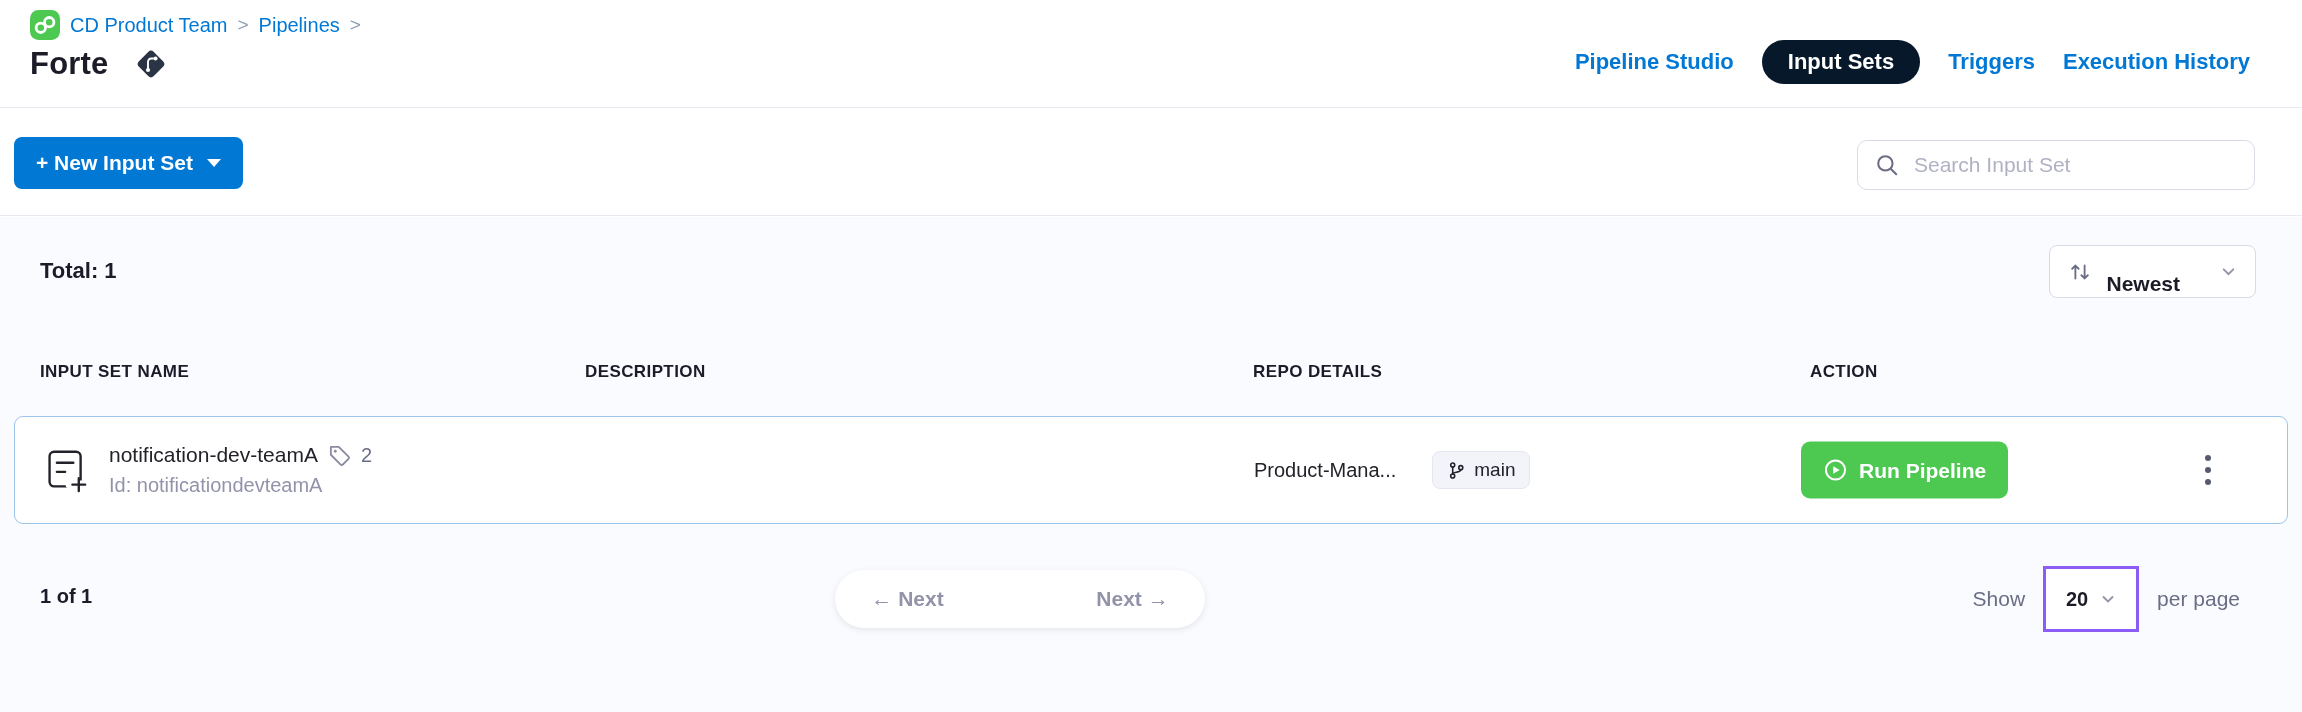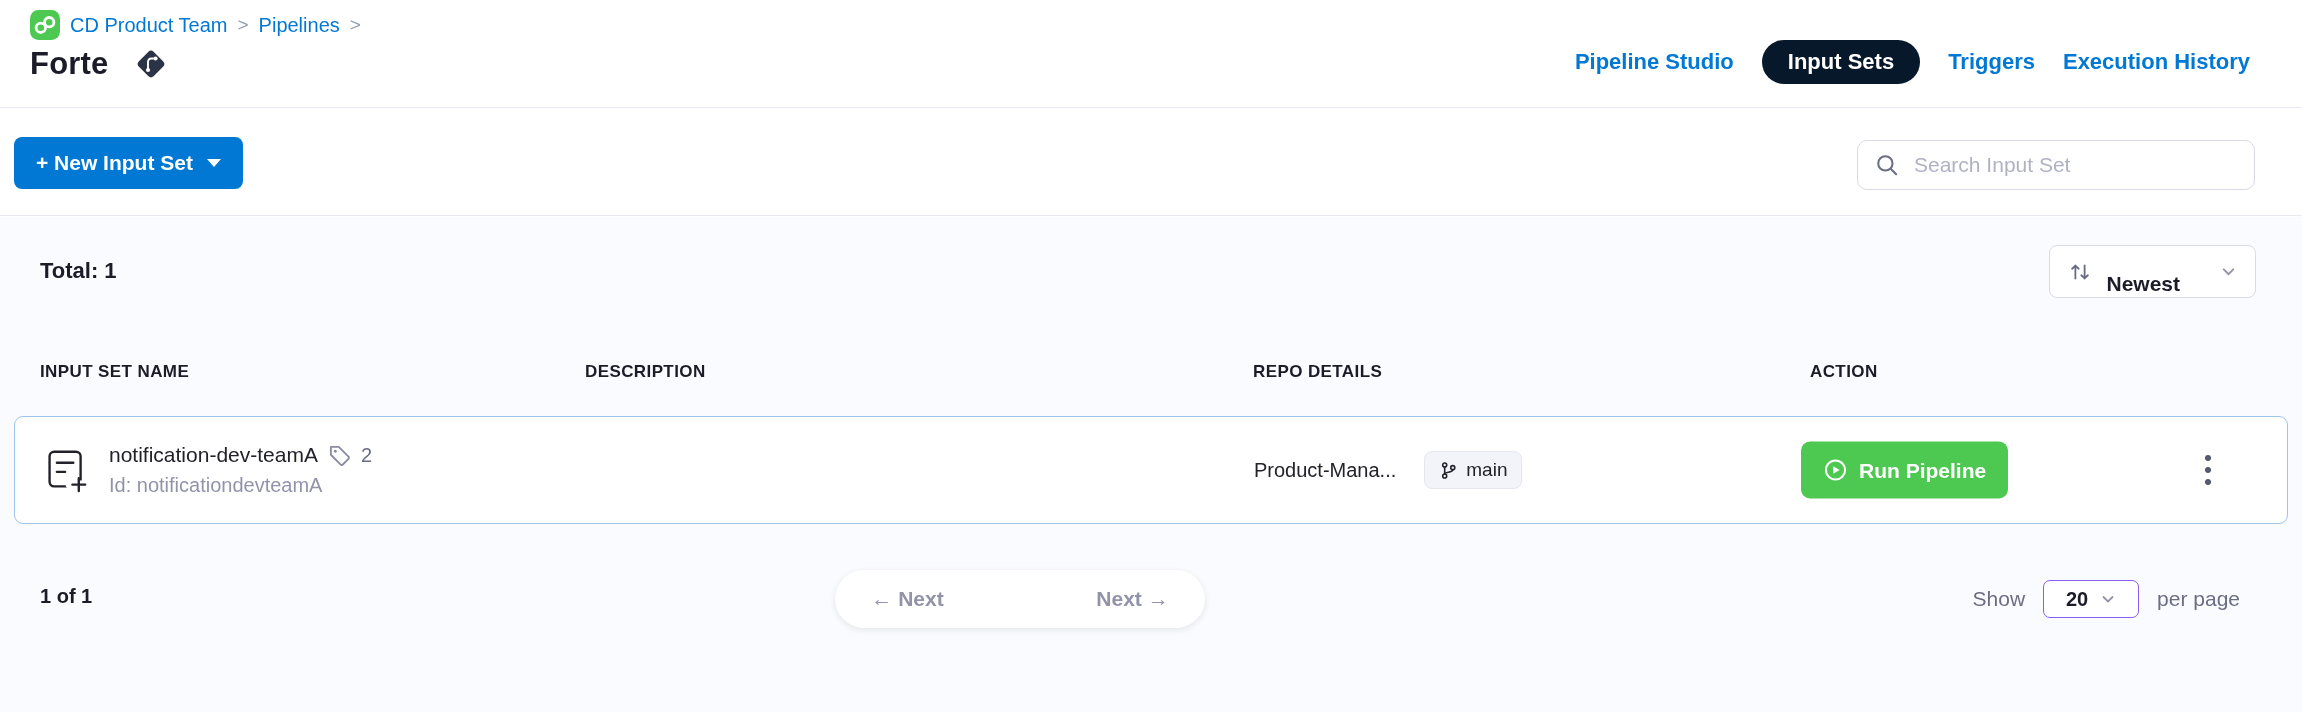--- a/index.html
+++ b/index.html
@@ -51,21 +51,21 @@
 
   
   .row-card{position:absolute;left:14px;right:14px;top:199px;height:108px;background:#fff;
             border:1.5px solid #9dc4ea;border-radius:9px;cursor:pointer;}
   .cell-name{position:absolute;left:30px;top:0;height:100%;display:flex;align-items:center;gap:22px;}
   .name-stack{display:flex;flex-direction:column;gap:7px;}
   .name-line{display:flex;align-items:center;gap:10px;}
   .row-name{font-size:21px;font-weight:500;color:#22222a;}
   .tag-count{font-size:20px;color:#6b6d85;}
   .row-id{font-size:20px;color:#9293ab;}
-  .cell-repo{position:absolute;left:1239px;top:0;height:100%;display:flex;align-items:center;gap:28px;}
+  .cell-repo{position:absolute;left:1239px;top:0;height:100%;display:flex;align-items:center;gap:36px;}
   .repo-name{font-size:20px;color:#22222a;}
   .branch-pill{display:flex;align-items:center;gap:8px;background:#f3f3fa;border:1px solid #e6e6f0;
                border-radius:8px;padding:7px 14px;font-size:19px;color:#22222a;}
   .btn-run{position:absolute;left:1786px;top:50%;transform:translateY(-50%);height:57px;
            padding:0 22px;background:#4dc952;border:none;border-radius:9px;color:#fff;
            font-size:21px;font-weight:700;display:flex;align-items:center;gap:11px;cursor:pointer;
            font-family:"Liberation Sans",sans-serif;}
   .kebab{position:absolute;left:2178px;top:50%;transform:translateY(-50%);width:30px;height:44px;
          display:flex;flex-direction:column;align-items:center;justify-content:center;gap:6px;
          cursor:pointer;background:none;border:none;}
@@ -74,21 +74,21 @@
   
   .page-summary{position:absolute;left:40px;top:368px;font-size:20px;font-weight:700;color:#1c1c28;}
   .pager{position:absolute;left:835px;top:353px;width:370px;height:58px;background:#fff;
          border-radius:29px;display:flex;overflow:hidden;align-items:stretch;
          box-shadow:0 2px 6px rgba(40,41,61,.10);}
   .pager button{border:none;background:none;font-family:"Liberation Sans",sans-serif;cursor:pointer;}
   .pg-prev,.pg-next{flex:1;font-size:21px;font-weight:600;color:#9293a9;}
   .pg-num{width:80px;background:#0092e4;color:#fff;font-size:22px;font-weight:700;}
   .page-size{position:absolute;right:62px;top:353px;height:58px;display:flex;align-items:center;gap:18px;}
   .ps-text{font-size:21px;color:#6b6d85;}
-  .ps-select{height:38px;min-width:96px;background:#fff;border:1px solid #8b5cf6;border-radius:7px;
+  .ps-select{height:66px;min-width:96px;background:#fff;border:3px solid #8b5cf6;border-radius:0;
              display:flex;align-items:center;justify-content:center;gap:12px;padding:0 14px;
              cursor:pointer;font-family:"Liberation Sans",sans-serif;}
   .ps-value{font-size:20px;font-weight:700;color:#1c1c28;}
 </style>
 </head>
 <body>
 
 <div class="app">
 
   <header class="header">

